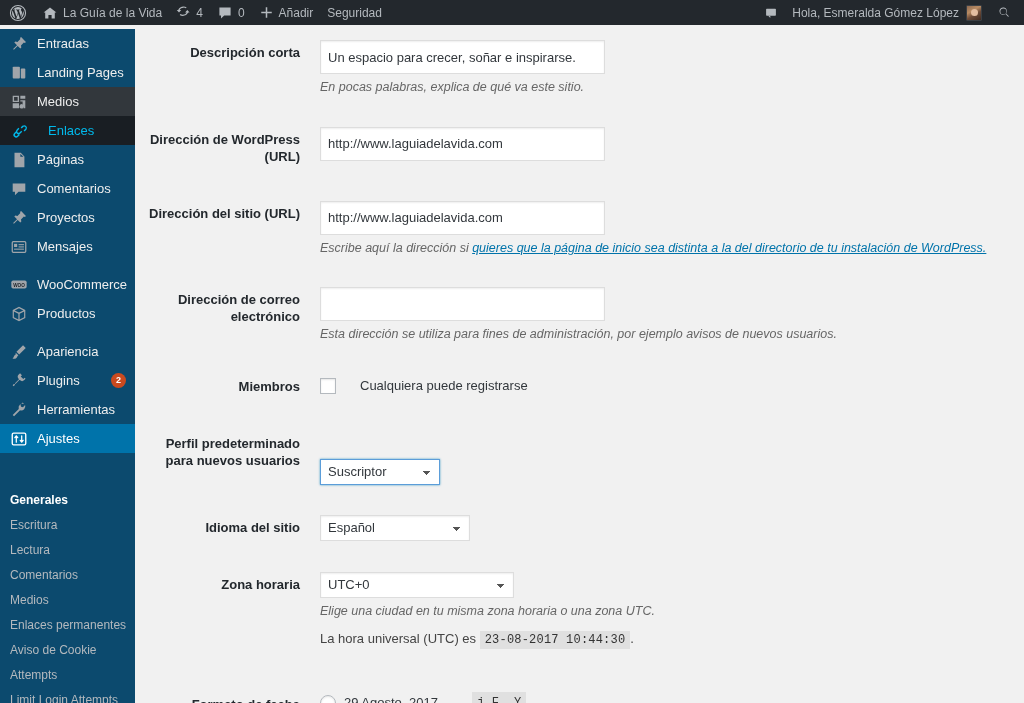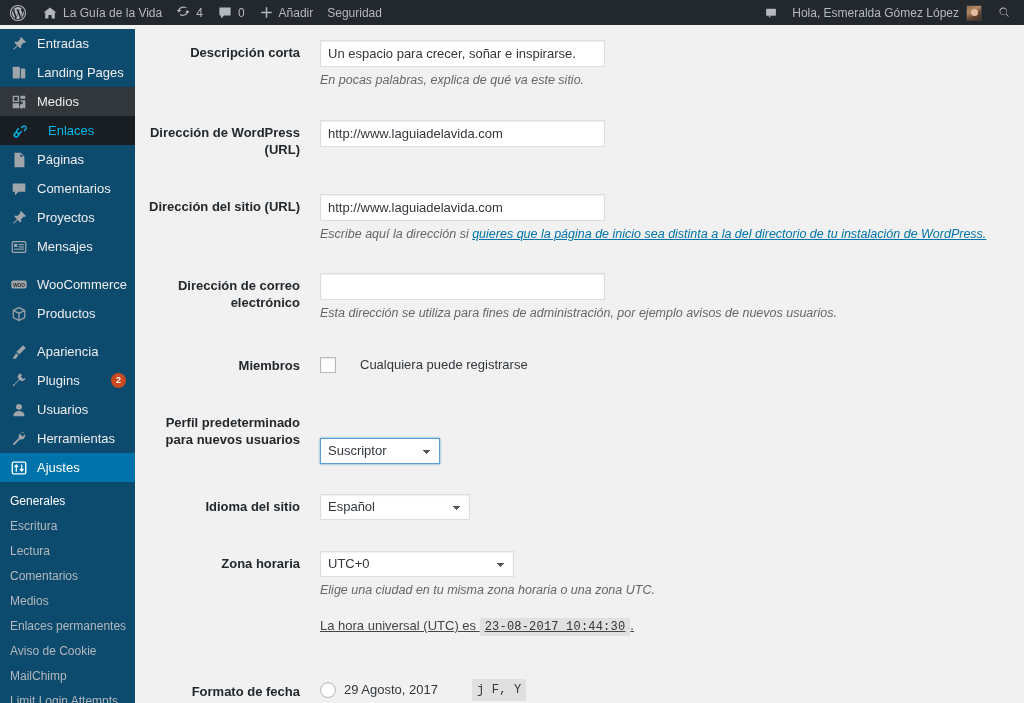--- a/index.html
+++ b/index.html
@@ -109,21 +109,21 @@
     font-size: 12px;
   }
   .sub-item {
     display: block;
     padding: 5px 0 5px 10px;
     color: #b4b9be;
     cursor: pointer;
     line-height: 1.25;
     white-space: nowrap;
   }
-  .sub-item.current { color: #fff; font-weight: 400; }
+  .sub-item.current { color: #fff; font-weight: 700; margin-top: 28px; }
 
   
   #content {
     position: absolute;
     top: 25px; left: 135px;
     width: 889px; height: 678px;
     background: #f1f1f1;
     overflow: hidden;
   }
   .form-table {
@@ -153,21 +153,21 @@
     margin: 4px 0 0 0;
     line-height: 1.5;
   }
   .description a {
     color: #0073aa;
     text-decoration: underline;
   }
   input[type="text"].regular-text {
     width: 285px;
     height: 27px;
-    padding: 6px 7px;
+    padding: 16px 7px;
     border: 1px solid #ddd;
     background: #fff;
     box-shadow: inset 0 1px 2px rgba(0,0,0,.07);
     font-size: 13px;
     color: #32373c;
     font-family: "Liberation Sans", sans-serif;
     border-radius: 0;
     outline: none;
   }
   input.code-input {
@@ -218,21 +218,21 @@
   .cb-label { font-size: 13px; color: #32373c; }
 
   code, .code {
     font-family: "Liberation Mono", monospace;
     font-size: 12px;
     background: #e0e0e0;
     color: #333;
     padding: 2px 5px;
     letter-spacing: 0.2px;
   }
-  .utc-line { margin-top: 16px; font-size: 13px; color: #444; font-style: normal; text-decoration: underline; }
+  .utc-line { margin-top: 8px; font-size: 13px; color: #444; font-style: normal; }
 
   
   .dateformat-list { margin: 0; padding: 0; list-style: none; }
   .dateformat-list li {
     display: flex; align-items: center;
     gap: 8px;
     margin-bottom: 9px;
     font-size: 13px;
     color: #32373c;
   }
@@ -434,29 +434,20 @@
           <svg width="18" height="18" viewBox="0 0 20 20">
             <path d="M12.2 2.5l1.1 1.1-1.4 1.4 2.9 2.9 1.4-1.4 1.1 1.1-1.4 1.4a3.5 3.5 0 01-4.9 0l-1-1-4.4 4.4-.4 2.4-1.3.9-.9-.9.9-1.3 2.4-.4 4.4-4.4-1-1a3.5 3.5 0 010-4.9l1.5-1.3z"></path>
           </svg>
         </span>
         <span class="mi-label">Plugins</span>
         <span class="mi-badge">2</span>
       </div>
       <div class="menu-item">
         <span class="mi-icon">
           <svg width="18" height="18" viewBox="0 0 20 20">
-            <circle cx="10" cy="6.5" r="3.3"></circle>
-            <path d="M10 11c3.3 0 6 2.1 6 4.6v1.4H4v-1.4C4 13.1 6.7 11 10 11z"></path>
-          </svg>
-        </span>
-        <span class="mi-label">Usuarios</span>
-      </div>
-      <div class="menu-item">
-        <span class="mi-icon">
-          <svg width="18" height="18" viewBox="0 0 20 20">
             <path d="M15.5 3.2a4.6 4.6 0 00-5.8 5.6L3 15.5 4.5 17l6.7-6.7a4.6 4.6 0 005.6-5.8l-2.4 2.4-2.1-.6-.6-2.1 2.4-2.4z"></path>
           </svg>
         </span>
         <span class="mi-label">Herramientas</span>
       </div>
       <div class="menu-item current">
         <span class="mi-icon">
           <svg width="18" height="18" viewBox="0 0 20 20">
             <rect x="2.5" y="3.5" width="15" height="13" rx="1.5" fill="none" stroke="#fff" stroke-width="1.5"></rect>
             <path d="M7 6.5v7M7 6.5l-1.6 2M7 6.5l1.6 2M13 13.5v-7M13 13.5l-1.6-2M13 13.5l1.6-2" stroke="#fff" stroke-width="1.4" fill="none" stroke-linecap="round"></path>
@@ -466,21 +457,21 @@
       </div>
     </div>
   <div id="submenu">
       <div class="sub-item current">Generales</div>
       <div class="sub-item">Escritura</div>
       <div class="sub-item">Lectura</div>
       <div class="sub-item">Comentarios</div>
       <div class="sub-item">Medios</div>
       <div class="sub-item">Enlaces permanentes</div>
       <div class="sub-item">Aviso de Cookie</div>
-      <div class="sub-item">MailChimp</div>
+      <div class="sub-item">Attempts</div>
       <div class="sub-item">Limit Login Attempts</div>
     </div>
 </div>
 
 <div id="content">
   <table class="form-table">
     <tbody>
 
       <tr>
         <th>Descripción corta</th>

